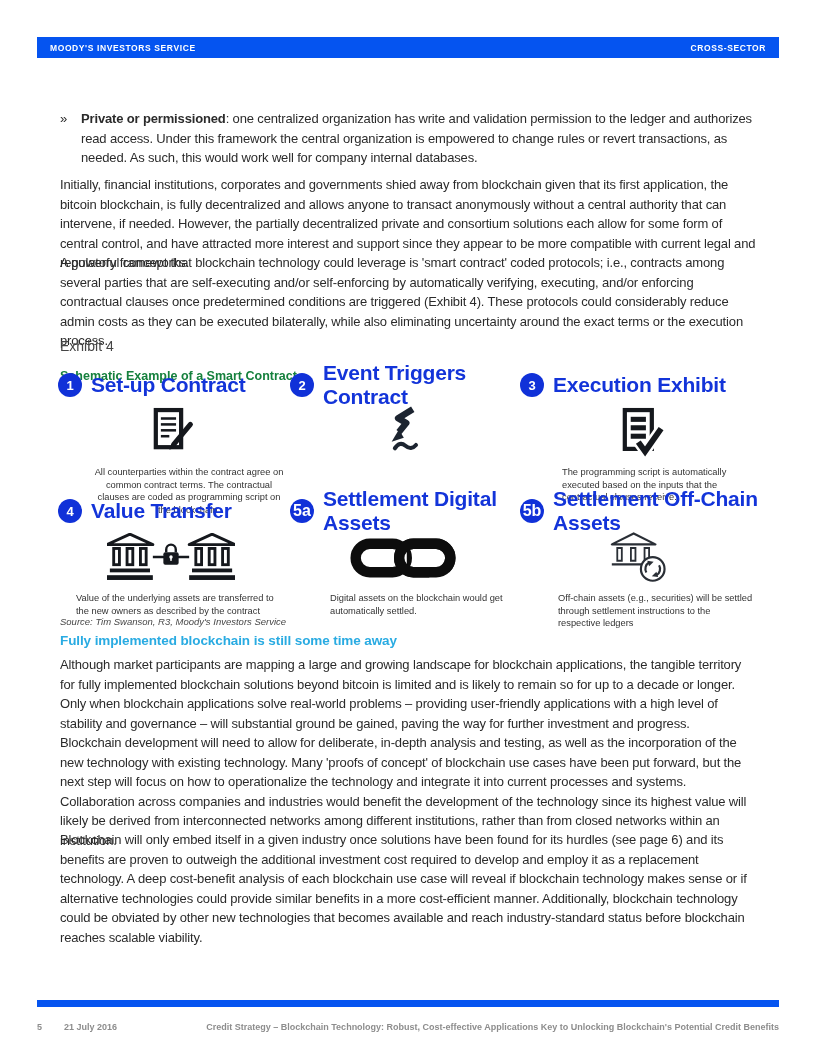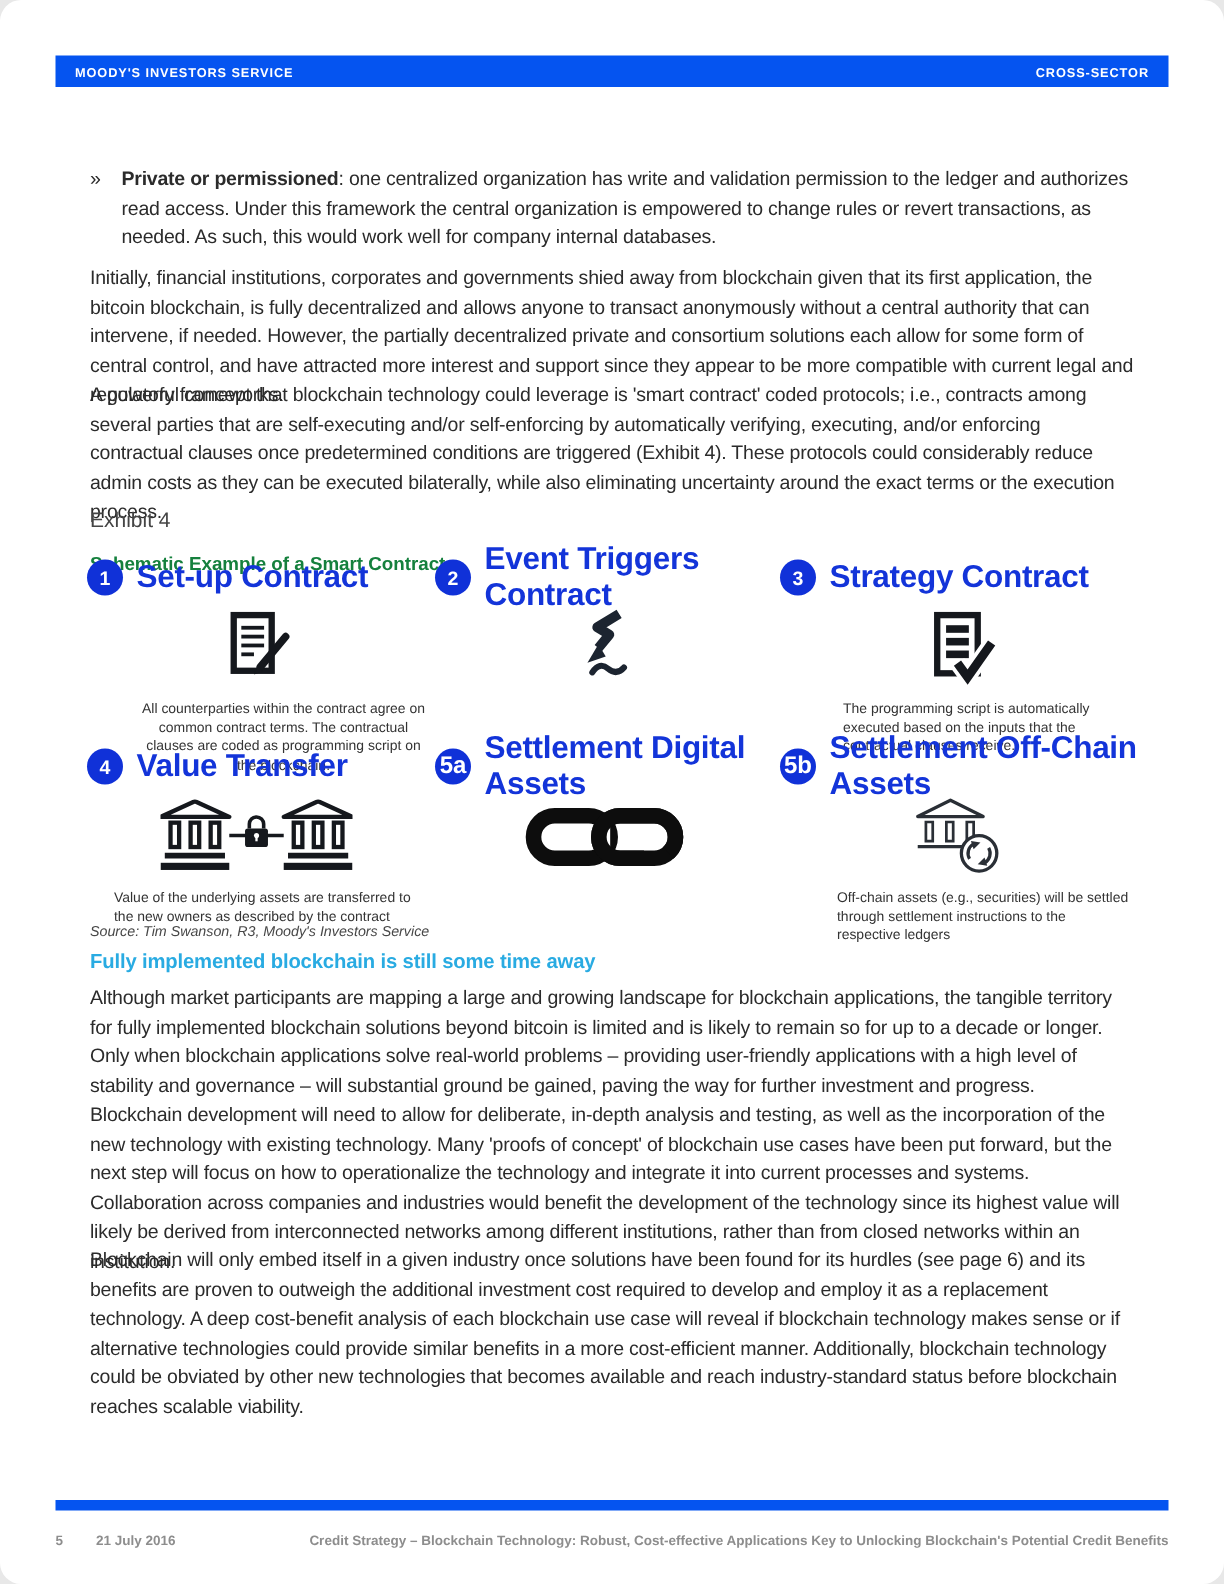--- a/index.html
+++ b/index.html
@@ -1,19 +1,19 @@
 <!DOCTYPE html>
 <html><head>
 <meta charset="utf-8">
 <style>
   html,body{margin:0;padding:0;background:#e8e8e8;}
   .page{
     position:relative;width:816px;height:1056px;background:#ffffff;
     font-family:"Liberation Sans", sans-serif;color:#2b2b2b;
-    margin:0 auto;overflow:hidden;border-radius:14px;
+    margin:0 auto;overflow:hidden;
   }
   
   .topbar{
     position:absolute;left:37px;top:37px;width:742px;height:21px;
     background:#0554f0;display:flex;align-items:center;justify-content:space-between;
     padding:0 13px;box-sizing:border-box;
   }
   .topbar span{color:#fff;font-size:8.5px;font-weight:bold;letter-spacing:0.6px;}
   .botbar{position:absolute;left:37px;top:1000px;width:742px;height:7px;background:#0554f0;}
   .footrow{
@@ -105,21 +105,21 @@
         <path d="M44 2 L26 13 L36 19 L27 30" fill="none" stroke="#1c2430" stroke-width="8" stroke-linejoin="round"></path>
         <polygon points="18,42 33,37 27,27" fill="#1c2430"></polygon>
         <path d="M22 50 q6 -9 13 -3 q7 6 13 -1" fill="none" stroke="#1c2430" stroke-width="5" stroke-linecap="round"></path>
       </svg>
     </div>
   </div>
 
   <div class="cell" style="left:520px;top:372px;width:240px;">
     <div class="cell-head">
       <div class="badge">3</div>
-      <div class="step-title">Strategy Contract</div>
+      <div class="step-title">Execution Exhibit</div>
     </div>
     <div class="icon-wrap">
       <svg viewBox="0 0 64 60" width="54" height="56">
         <rect x="14" y="4" width="32" height="46" fill="#fff" stroke="#15181d" stroke-width="5"></rect>
         <rect x="21" y="12" width="18" height="6" class="ink"></rect>
         <rect x="21" y="22" width="18" height="6" class="ink"></rect>
         <rect x="21" y="32" width="18" height="6" class="ink"></rect>
         <path d="M30 42 L38 53 L57 26" fill="none" stroke="#ffffff" stroke-width="13"></path>
         <path d="M30 42 L38 53 L57 26" fill="none" stroke="#15181d" stroke-width="7"></path>
       </svg>
@@ -166,20 +166,21 @@
       <div class="step-title">Settlement Digital Assets</div>
     </div>
     <div class="icon-wrap">
       <svg viewBox="0 0 112 48" width="106" height="46">
         <rect x="6" y="9" width="54" height="30" rx="15" fill="none" stroke="#0d0d0d" stroke-width="11"></rect>
         <rect x="52" y="9" width="54" height="30" rx="15" fill="none" stroke="#0d0d0d" stroke-width="11"></rect>
         <rect x="52" y="17" width="8" height="14" fill="#fff"></rect>
         <rect x="52" y="9" width="54" height="30" rx="15" fill="none" stroke="#0d0d0d" stroke-width="11" stroke-dasharray="60 18 200"></rect>
       </svg>
     </div>
+    <div class="caption" style="padding-left:40px;width:195px;">Digital assets on the blockchain would get automatically settled.</div>
   </div>
 
   <div class="cell" style="left:520px;top:498px;width:240px;">
     <div class="cell-head">
       <div class="badge small">5b</div>
       <div class="step-title">Settlement Off-Chain Assets</div>
     </div>
     <div class="icon-wrap">
       <svg viewBox="0 0 66 58" width="60" height="54">
         <polygon points="26,2 50,14 2,14" fill="none" stroke="#2a2f36" stroke-width="2.4" stroke-linejoin="round"></polygon>

